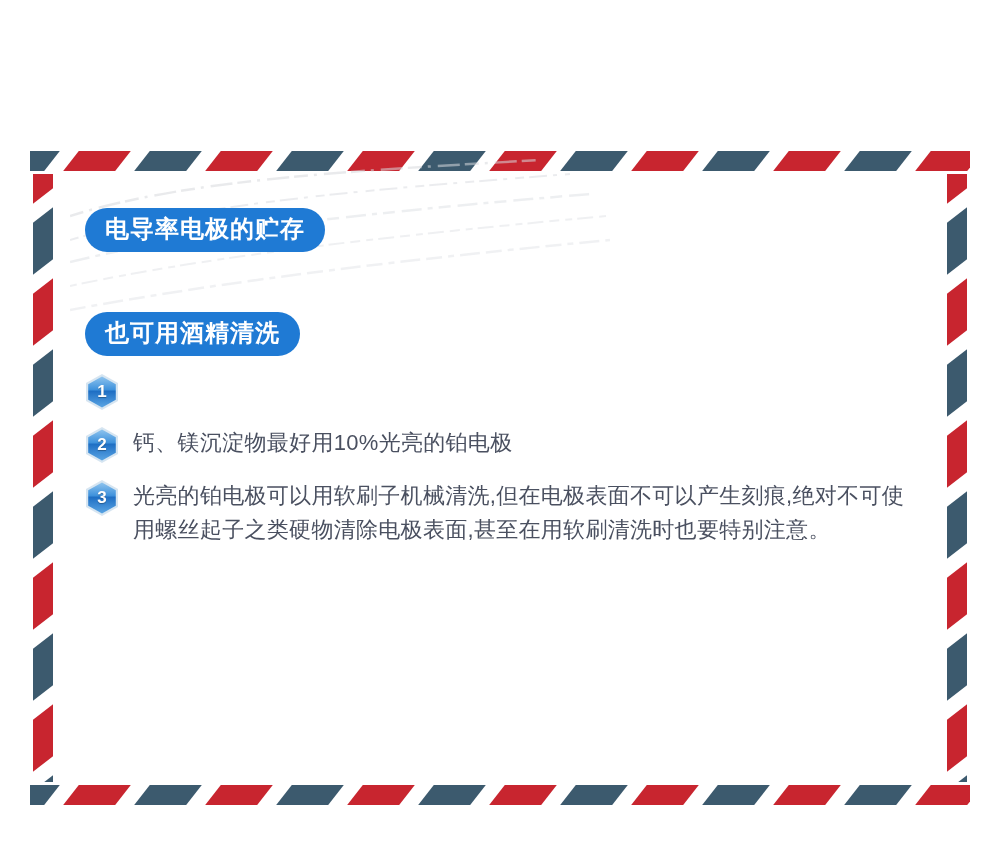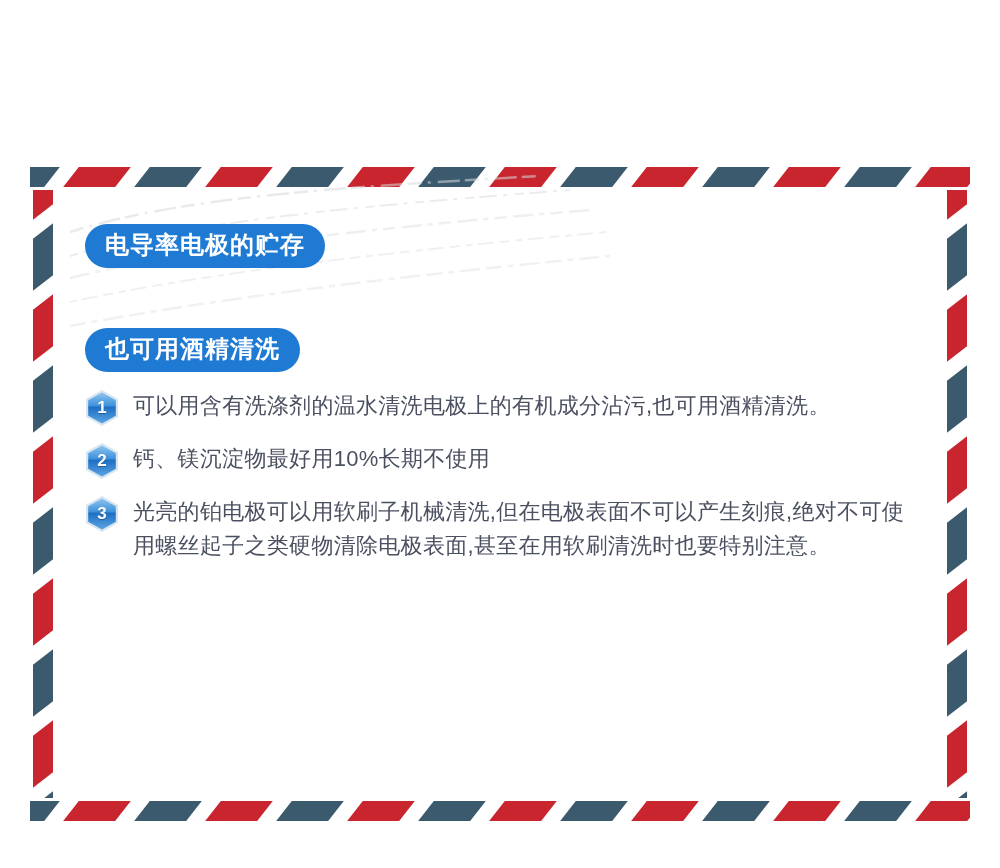--- a/index.html
+++ b/index.html
@@ -34,21 +34,21 @@
     line-height: 56px;
     font-weight: bold;
     color: #3a4055;
     letter-spacing: 2px;
   }
 
   
   .envelope {
     position: absolute;
     left: 30px;
-    top: 164px;
+    top: 148px;
     width: 940px;
     height: 660px;
   }
 
   .edge {
     position: absolute;
     overflow: hidden;
   }
   .edge-top    { left: 0;   top: 0;    width: 940px; height: 26px; }
   .edge-bottom { left: 0;   bottom: 0; width: 940px; height: 26px; }
@@ -252,39 +252,38 @@
                       <stop offset="42%" stop-color="#3f92dc"></stop>
                       <stop offset="48%" stop-color="#1f6fc4"></stop>
                       <stop offset="100%" stop-color="#5aa5e4"></stop>
                     </linearGradient>
                   </defs>
                   <polygon points="17,1 33,10 33,28 17,37 1,28 1,10" fill="#cfe0ef" opacity="0.85"></polygon>
                   <polygon points="17,3.5 30.8,11.3 30.8,26.7 17,34.5 3.2,26.7 3.2,11.3" fill="url(#hexgrad0)"></polygon>
                 </svg>
                 <span class="num-text">1</span>
               </div>
-              <div class="num-text-wrap">可以用含有洗涤剂的温水清洗电极上的有机成分沾污,也可用酒精清洗。</div>
             </li>
             <li class="num-item">
               <div class="num-badge">
                 <svg width="34" height="38" viewBox="0 0 34 38">
                   <defs>
                     <linearGradient id="hexgrad1" x1="0" y1="0" x2="0" y2="1">
                       <stop offset="0%" stop-color="#8fc4ee"></stop>
                       <stop offset="42%" stop-color="#3f92dc"></stop>
                       <stop offset="48%" stop-color="#1f6fc4"></stop>
                       <stop offset="100%" stop-color="#5aa5e4"></stop>
                     </linearGradient>
                   </defs>
                   <polygon points="17,1 33,10 33,28 17,37 1,28 1,10" fill="#cfe0ef" opacity="0.85"></polygon>
                   <polygon points="17,3.5 30.8,11.3 30.8,26.7 17,34.5 3.2,26.7 3.2,11.3" fill="url(#hexgrad1)"></polygon>
                 </svg>
                 <span class="num-text">2</span>
               </div>
-              <div class="num-text-wrap">钙、镁沉淀物最好用10%长期不使用</div>
+              <div class="num-text-wrap">钙、镁沉淀物最好用10%光亮的铂电极</div>
             </li>
             <li class="num-item">
               <div class="num-badge">
                 <svg width="34" height="38" viewBox="0 0 34 38">
                   <defs>
                     <linearGradient id="hexgrad2" x1="0" y1="0" x2="0" y2="1">
                       <stop offset="0%" stop-color="#8fc4ee"></stop>
                       <stop offset="42%" stop-color="#3f92dc"></stop>
                       <stop offset="48%" stop-color="#1f6fc4"></stop>
                       <stop offset="100%" stop-color="#5aa5e4"></stop>

